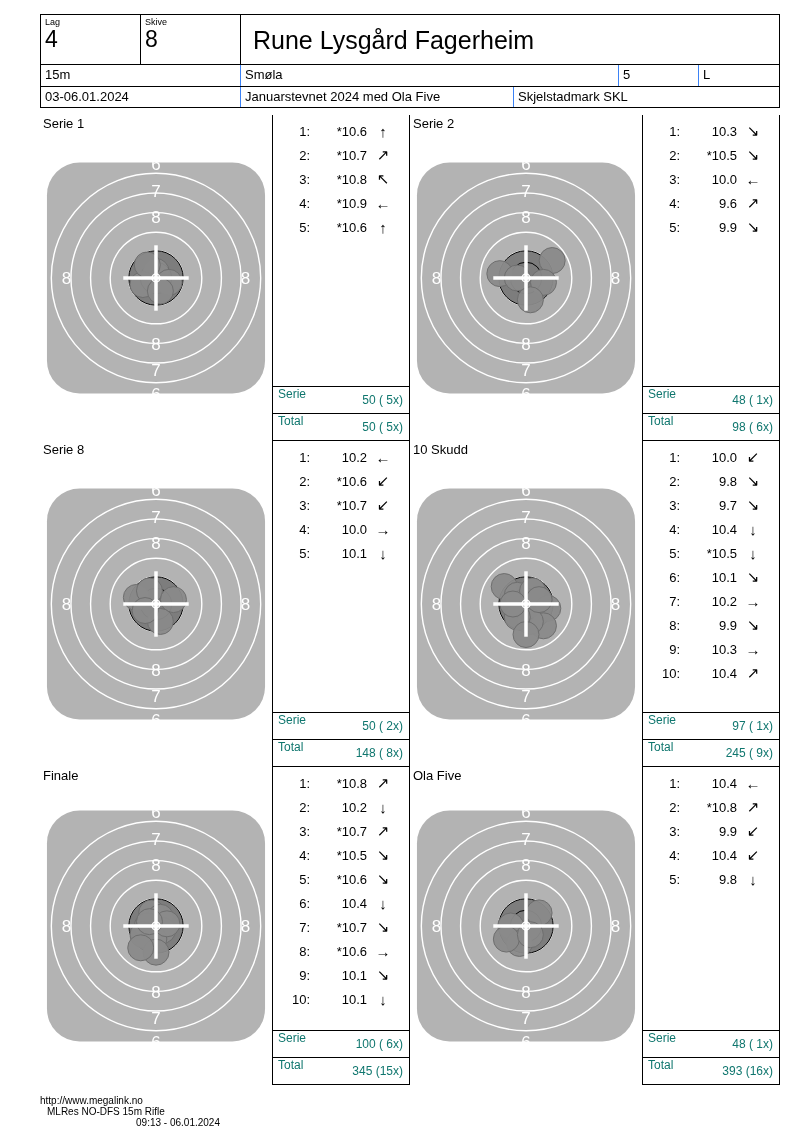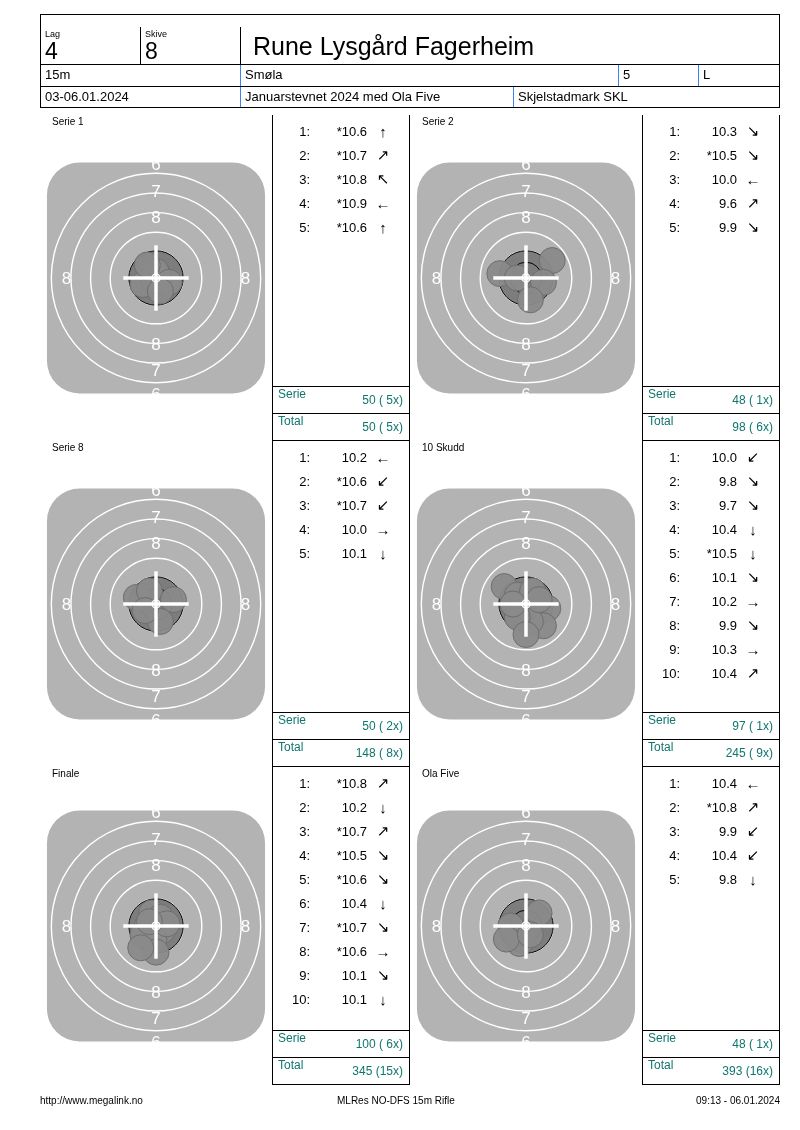--- a/index.html
+++ b/index.html
@@ -24,21 +24,20 @@
   .hdr-row1 {
     display: flex;
     border: 1px solid #000;
     border-bottom: none;
     height: 50px;
   }
   .hdr-cell {
     position: relative;
     border-right: 1px solid #000;
     padding: 2px 4px 0 4px;
-    margin-top: 12px;
   }
   .hdr-cell:last-child { border-right: none; }
   .hdr-lab {
     font-size: 9px;
     line-height: 10px;
     color: #000;
   }
   .hdr-big {
     font-size: 23px;
     line-height: 25px;
@@ -98,22 +97,22 @@
   }
 
   .targetcell {
     position: relative;
     overflow: hidden;
     background: #ffffff;
   }
   .target-svg { position: absolute; left: 0; top: 0; }
   .serie-label {
     position: absolute;
-    left: 12px; top: 1px;
-    font-size: 10px;
+    left: 3px; top: 1px;
+    font-size: 13px;
     color: #000;
     z-index: 5;
   }
 
   .listcell {
     position: relative;
     border: 1px solid #000;
     border-top: none;
     background: #fff;
     display: flex;
@@ -162,20 +161,21 @@
   }
 
   
   .footer {
     position: absolute;
     left: 40px; top: 1095px;
     width: 740px;
     display: flex;
     font-size: 10px;
     color: #000;
+    flex-direction: column;
   }
   .foot-l { width: 290px; }
   .foot-c { flex: 1; text-align: left; padding-left: 7px; }
   .foot-r { width: 180px; text-align: right; }
 </style>
 </head>
 <body>
 
 <div class="page">
 

